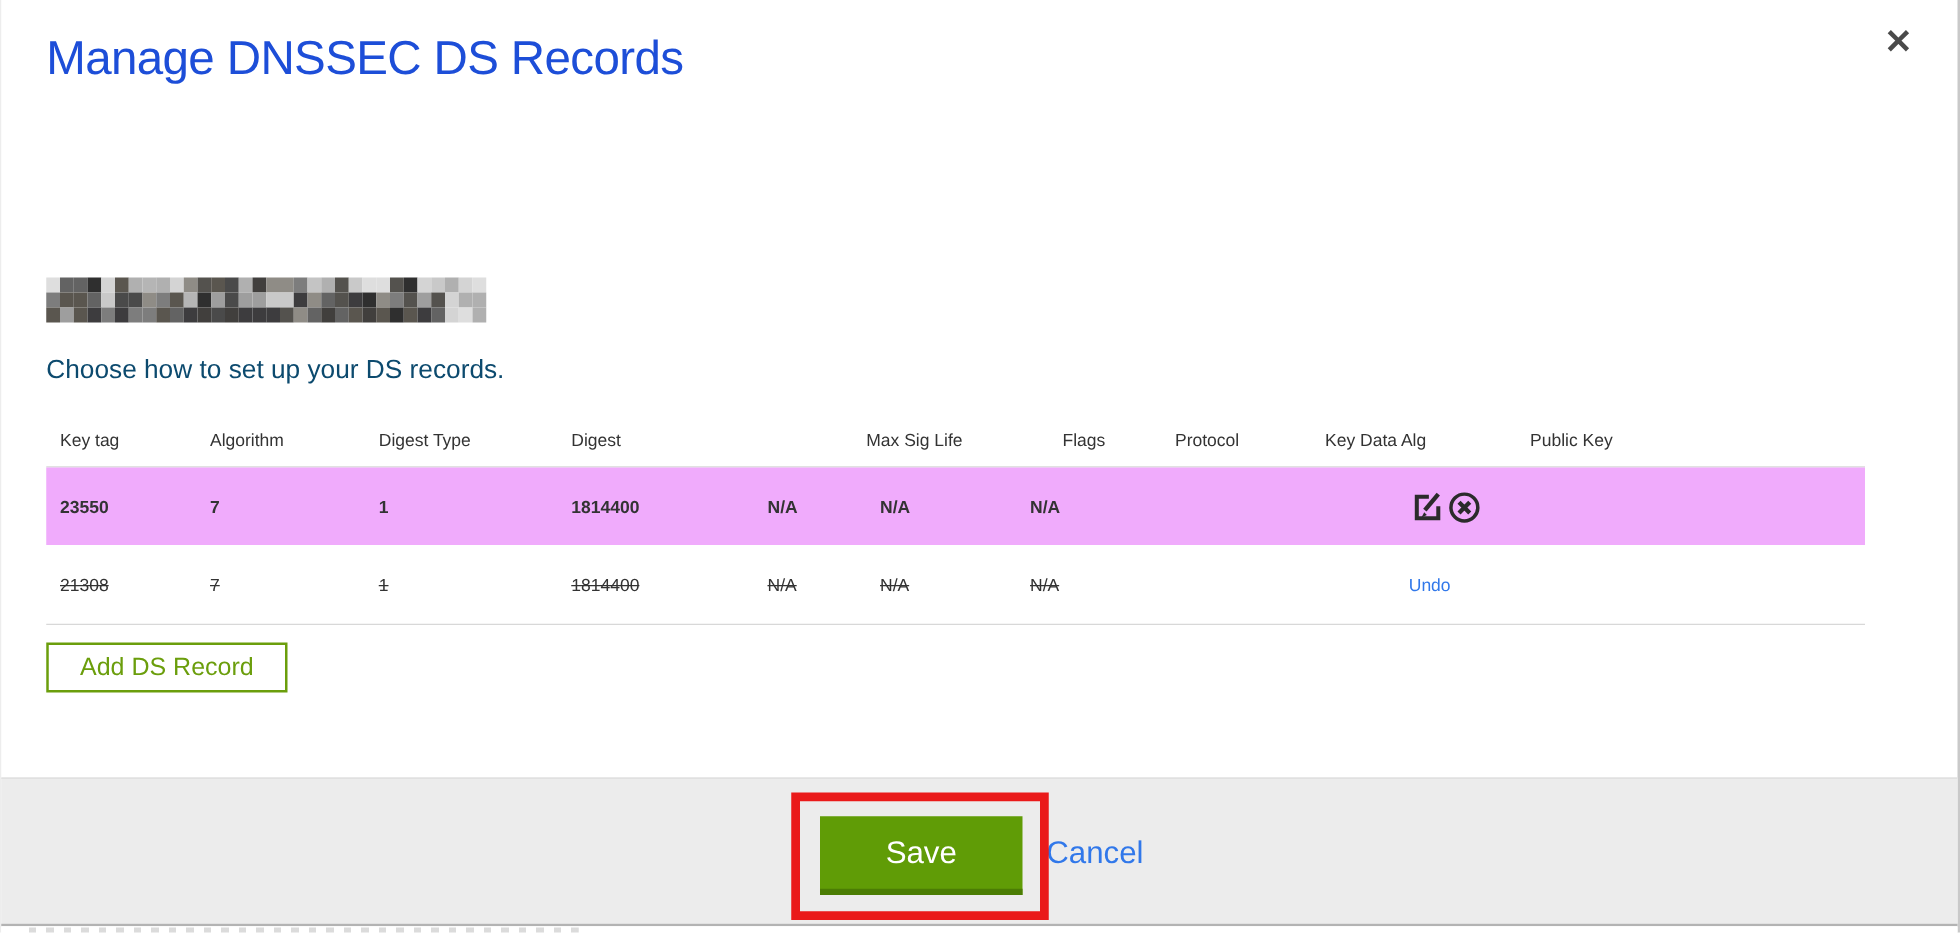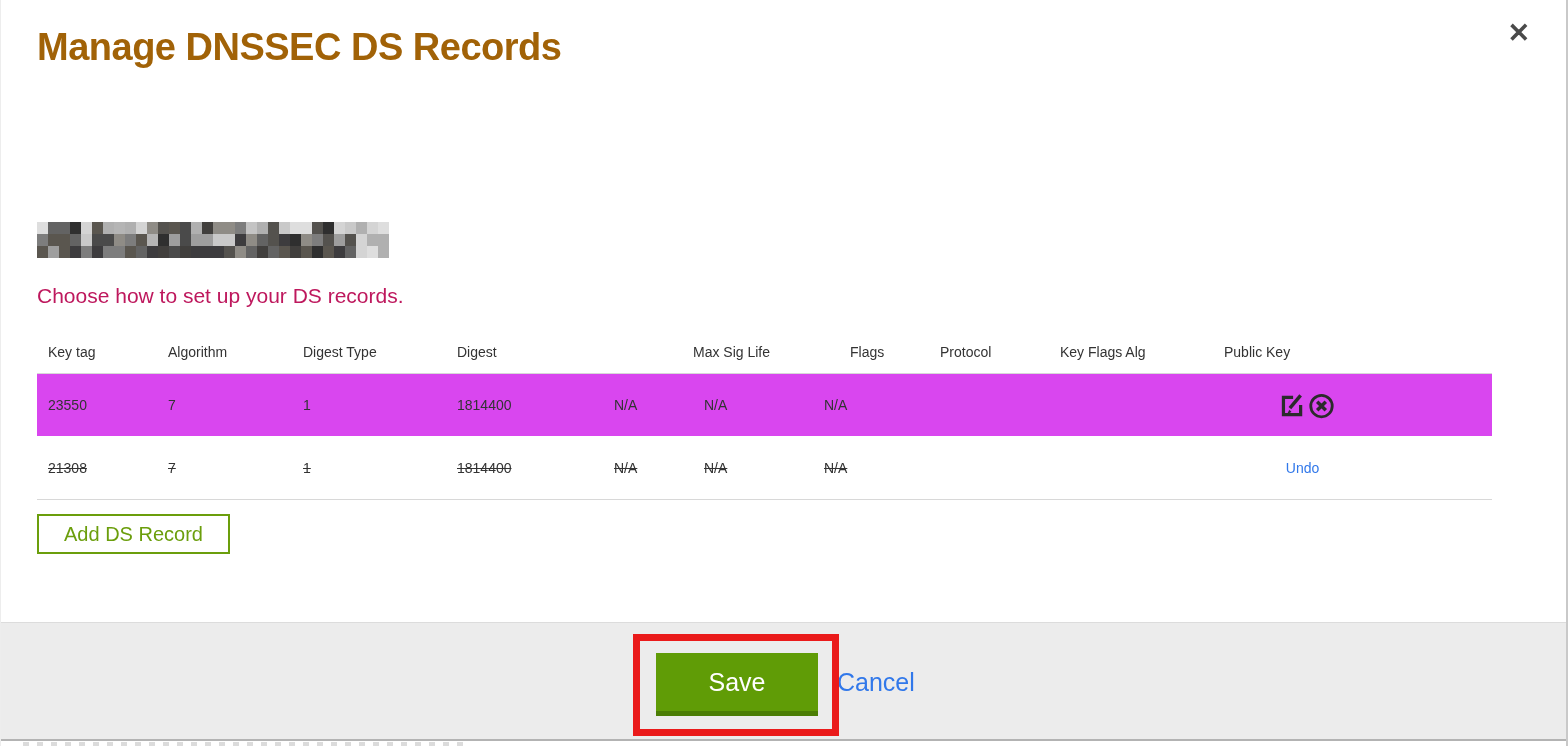--- a/index.html
+++ b/index.html
@@ -2,42 +2,42 @@
 <html><head>
 <meta charset="utf-8">
 <style>
   * { margin:0; padding:0; box-sizing:border-box; }
   html,body { width:1568px; height:746px; overflow:hidden; background:#fff;
               font-family:"Liberation Sans", sans-serif; }
   .modal { position:absolute; inset:0; background:#fff;
            border-left:1px solid #ededed; border-right:2px solid #c9c9c9; }
 
   
-  .title { position:absolute; left:36px; top:26px; font-size:38px; font-weight:700;
-           color:#a16207; letter-spacing:-0.5px; }
+  .title { position:absolute; left:36px; top:26px; font-size:38px; font-weight:400;
+           color:#1d4ed8; letter-spacing:-0.5px; }
   .close-btn { position:absolute; right:36px; top:20px; font-size:27px; font-weight:700;
                color:#4a4a4a; cursor:pointer; line-height:1; }
 
   
   .mosaic { position:absolute; left:36px; top:222px; display:grid;
             grid-template-columns:repeat(32,11px); grid-auto-rows:12px; }
 
-  .instruction { position:absolute; left:36px; top:284px; font-size:21px; color:#be185d; }
+  .instruction { position:absolute; left:36px; top:284px; font-size:21px; color:#0c4a6e; }
 
   
   .ds-table { position:absolute; left:36px; top:330px; width:1455px; font-size:14px; color:#333; }
   .t-row { display:flex; align-items:center; }
   .t-head { height:44px; border-bottom:1px solid #d8d8d8; }
-  .t-r1 { height:62px; background:#d946ef; }
+  .t-r1 { height:62px; background:#f0abfc;font-weight:bold; }
   .t-r2 { height:64px; border-bottom:1px solid #d8d8d8; }
   .t-r2 .cell { text-decoration:line-through; }
   .cell { padding-left:11px; white-space:nowrap; overflow:hidden; }
   .c0{width:120px} .c1{width:135px} .c2{width:154px} .c3{width:236px} .c4{width:157px}
   .c5{width:90px}  .c6{width:120px} .c7{width:164px} .c8{width:150px}
-  .c-act { flex:1; display:flex; justify-content:center; align-items:center;
+  .c-act { flex:1; display:flex; justify-content:flex-start; align-items:center;
            padding-right:6px; text-decoration:none !important; }
   .icon-btn { width:29px; height:29px; cursor:pointer; display:inline-block; }
   .icon-btn + .icon-btn { margin-left:1px; }
   .undo-link { color:#3178ea; cursor:pointer; padding-right:8px; text-decoration:none; }
 
   
   .add-btn { position:absolute; left:36px; top:514px; height:40px; padding:0 25px;
              background:#fff; border:2px solid #6b9e0c; color:#6b9e0c; font-size:20px;
              line-height:36px; cursor:pointer; font-family:"Liberation Sans",sans-serif;text-align:right; }
 
@@ -169,21 +169,21 @@
 
   <div class="ds-table">
     <div class="t-row t-head">
       <div class="cell c0">Key tag</div>
       <div class="cell c1">Algorithm</div>
       <div class="cell c2">Digest Type</div>
       <div class="cell c3">Digest</div>
       <div class="cell c4">Max Sig Life</div>
       <div class="cell c5">Flags</div>
       <div class="cell c6">Protocol</div>
-      <div class="cell c7">Key Flags Alg</div>
+      <div class="cell c7">Key Data Alg</div>
       <div class="cell c8">Public Key</div>
       <div class="c-act"></div>
     </div>
 
     <div class="t-row t-r1">
       <div class="cell c0">23550</div>
       <div class="cell c1">7</div>
       <div class="cell c2">1</div>
       <div class="cell c4">1814400</div>
       <div class="cell c5">N/A</div>

